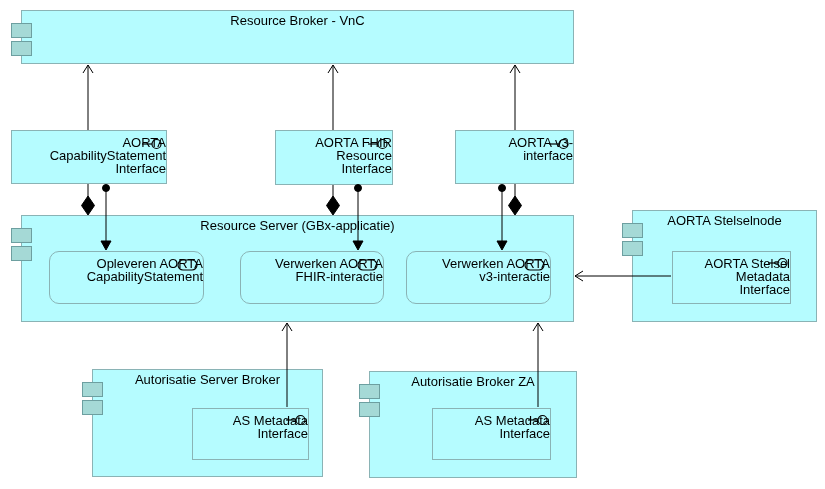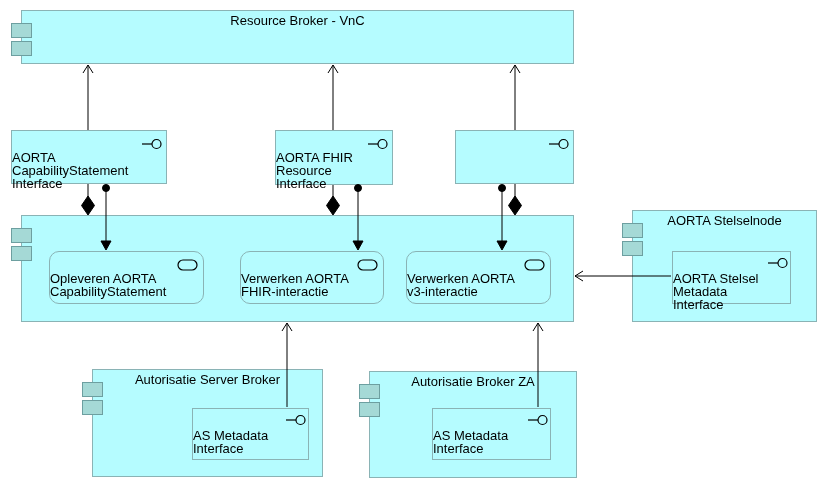--- a/index.html
+++ b/index.html
@@ -17,21 +17,21 @@
     font-family:"Liberation Sans",sans-serif;color:var(--text);overflow:hidden;
   }
   .node{
     position:absolute;background:var(--node-fill);border:1px solid var(--node-border);
     box-sizing:border-box;font-size:13px;line-height:13px;
   }
   .node-title{
     position:absolute;top:3px;left:0;right:0;text-align:center;white-space:pre-line;
   }
   .leaf-label{
-    position:absolute;top:20px;left:0;right:0;text-align:left;white-space:pre-line;
+    position:absolute;top:5px;left:0;right:0;text-align:right;white-space:pre-line;
   }
   .rounded{border-radius:10px;}
   
   .comp-icon{position:absolute;left:-11px;top:12px;width:21px;display:flex;flex-direction:column;gap:3px;}
   .comp-icon i{display:block;height:13px;background:var(--icon-fill);border:1px solid var(--icon-border);}
   
   .corner-icon{position:absolute;top:7px;right:4px;}
   .corner-icon-low{top:5px;right:2px;}
   .overlay{position:absolute;left:0;top:0;pointer-events:none;}
 </style>
@@ -62,31 +62,34 @@
     <div class="leaf-label">AORTA FHIR
 Resource
 Interface</div>
     <svg class="corner-icon" width="20" height="12">
       <line x1="0" y1="6" x2="10" y2="6" stroke="#000" stroke-width="1.2"></line>
       <circle cx="14.5" cy="6" r="4.5" fill="none" stroke="#000" stroke-width="1.2"></circle>
     </svg>
   </div>
 
   <div class="node" style="left:455px;top:130px;width:119px;height:54px;">
+    <div class="leaf-label">AORTA v3-
+interface</div>
     <svg class="corner-icon" width="20" height="12">
       <line x1="0" y1="6" x2="10" y2="6" stroke="#000" stroke-width="1.2"></line>
       <circle cx="14.5" cy="6" r="4.5" fill="none" stroke="#000" stroke-width="1.2"></circle>
     </svg>
   </div>
 
   <div class="node" style="left:21px;top:215px;width:553px;height:107px;">
     <span class="comp-icon">
         <i></i>
         <i></i>
       </span>
+    <div class="node-title">Resource Server (GBx-applicatie)</div>
 
     <div class="node rounded" style="left:27px;top:35px;width:155px;height:53px;">
       <div class="leaf-label">Opleveren AORTA
 CapabilityStatement</div>
       <svg class="corner-icon" width="22" height="12">
         <rect x="1" y="1" width="19" height="10" rx="5" fill="none" stroke="#000" stroke-width="1.2"></rect>
       </svg>
     </div>
 
     <div class="node rounded" style="left:218px;top:35px;width:144px;height:53px;">

